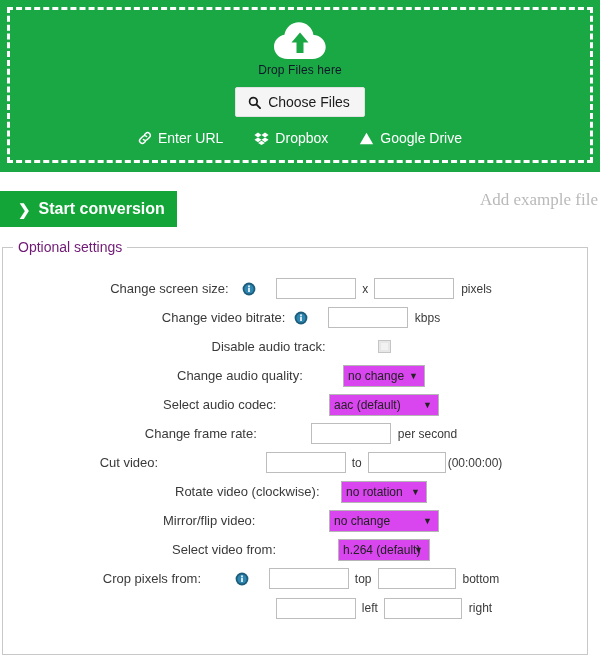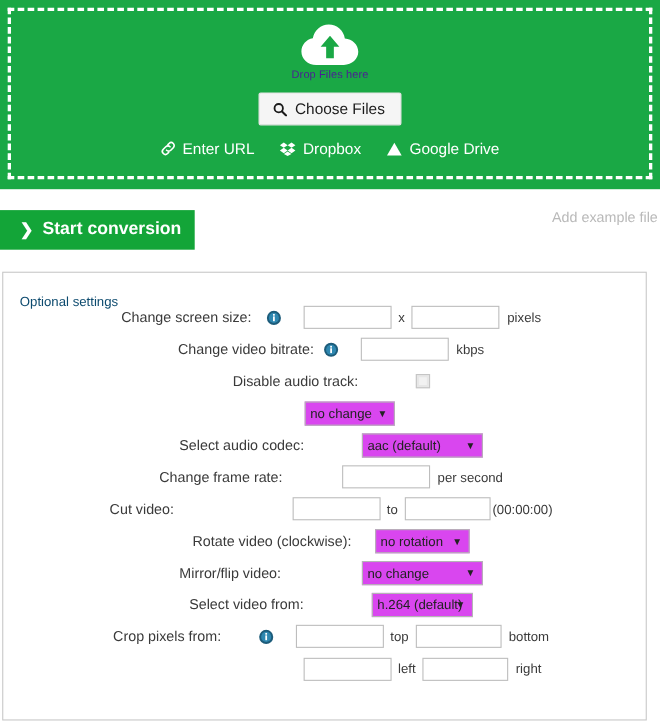--- a/index.html
+++ b/index.html
@@ -43,22 +43,22 @@
     top: 0;
     text-align: center;
   }
   .cloud-icon {
     margin: 11px auto 0;
     width: 54px;
     height: 40px;
     display: block;
   }
   .drop-text {
-    color: #4c1d95;
-    font-size: 10px;
+    color: #0f172a;
+    font-size: 12px;
     margin-top: 2px;
     letter-spacing: 0.1px;
   }
   .choose-files-btn {
     display: inline-flex;
     align-items: center;
     gap: 7px;
     margin-top: 10px;
     background: #f5f5f5;
     color: #1b1b1b;
@@ -72,21 +72,21 @@
   .choose-files-btn .magnifier {
     display: inline-block;
     width: 13px;
     height: 13px;
   }
   .dz-links {
     margin-top: 13px;
     display: flex;
     justify-content: center;
     align-items: flex-start;
-    gap: 23px;
+    gap: 31px;
   }
   .dz-link {
     display: inline-flex;
     align-items: center;
     gap: 6px;
     color: #ffffff;
     font-size: 14px;
     text-decoration: none;
     cursor: pointer;
   }
@@ -122,46 +122,46 @@
   }
   .start-btn .chev {
     font-size: 15px;
     font-weight: bold;
     line-height: 1;
   }
   .example-link {
     position: absolute;
     right: 2px;
     top: -1px;
-    font-size: 13px;
+    font-size: 17px;
     color: #b9b9b9;
     text-decoration: none;
     cursor: pointer;
+    font-family: Liberation Serif, serif;
   }
 
   
   .settings {
     position: absolute;
     left: 2px;
     top: 247px;
     width: 586px;
     height: 408px;
     border: 1px solid #c8c8c8;
     box-sizing: border-box;
     background: #ffffff;
   }
   .settings-legend {
     position: absolute;
     left: 10px;
     top: -9px;
     background: #ffffff;
     padding: 0 5px;
-    font-size: 12px;
-    color: #0c4a6e;
-    margin-top: 28px;
+    font-size: 14px;
+    color: #701a75;
   }
   .rows {
     position: absolute;
     left: 0;
     top: 26px;
     width: 100%;
   }
   .row {
     display: flex;
     align-items: center;
@@ -382,20 +382,21 @@
 
     <div class="row">
       <div class="lbl">Disable audio track:</div>
       <div class="info-slot"></div>
       <div class="fields">
         <span class="chk"></span>
       </div>
     </div>
 
     <div class="row">
+      <div class="lbl">Change audio quality:</div>
       <div class="info-slot"></div>
       <div class="fields">
         <span class="sel-wrap">
           <select class="sel sel-pad" style="width:82px">
             <option>no change</option>
           </select>
           <span class="caret">▼</span>
         </span>
       </div>
     </div>

